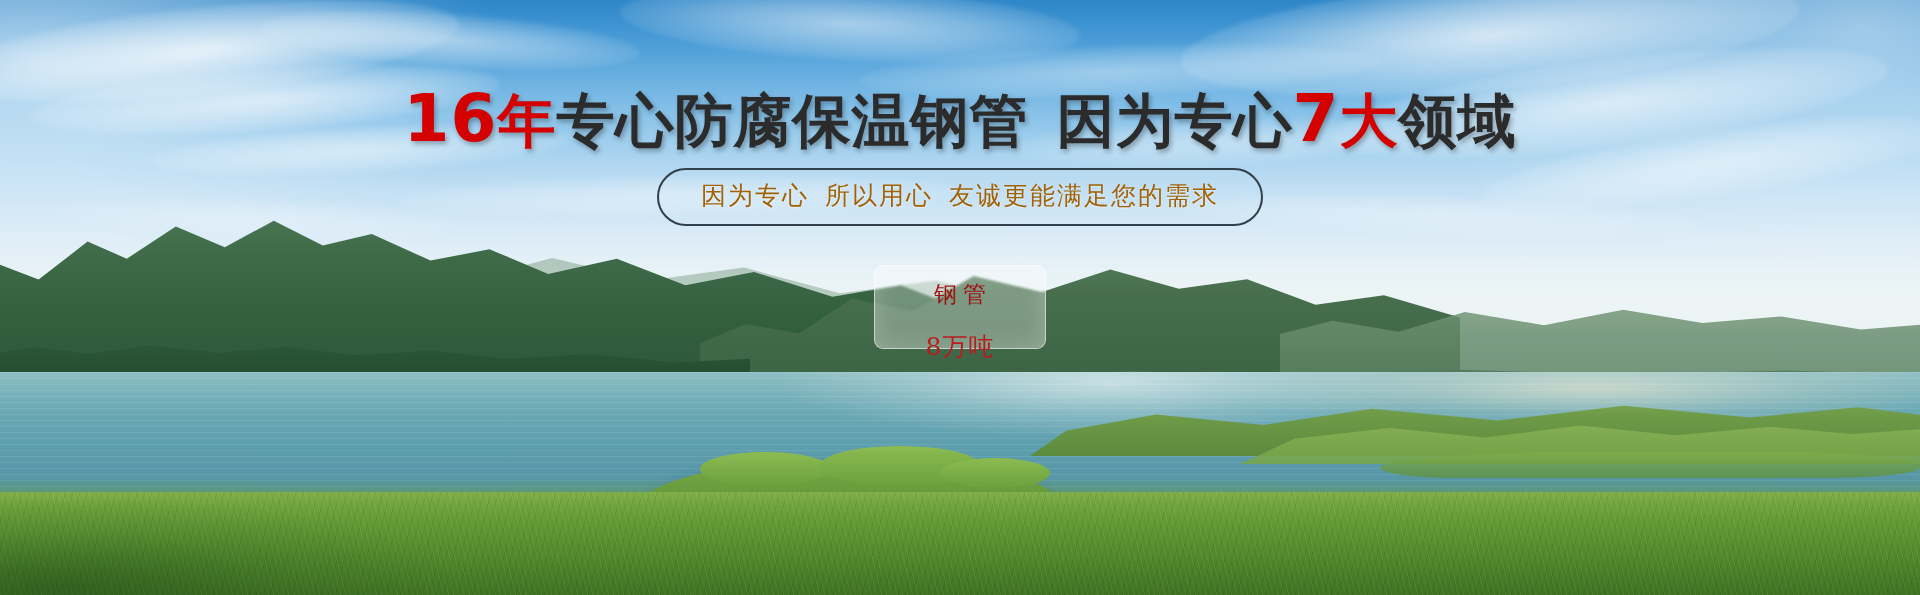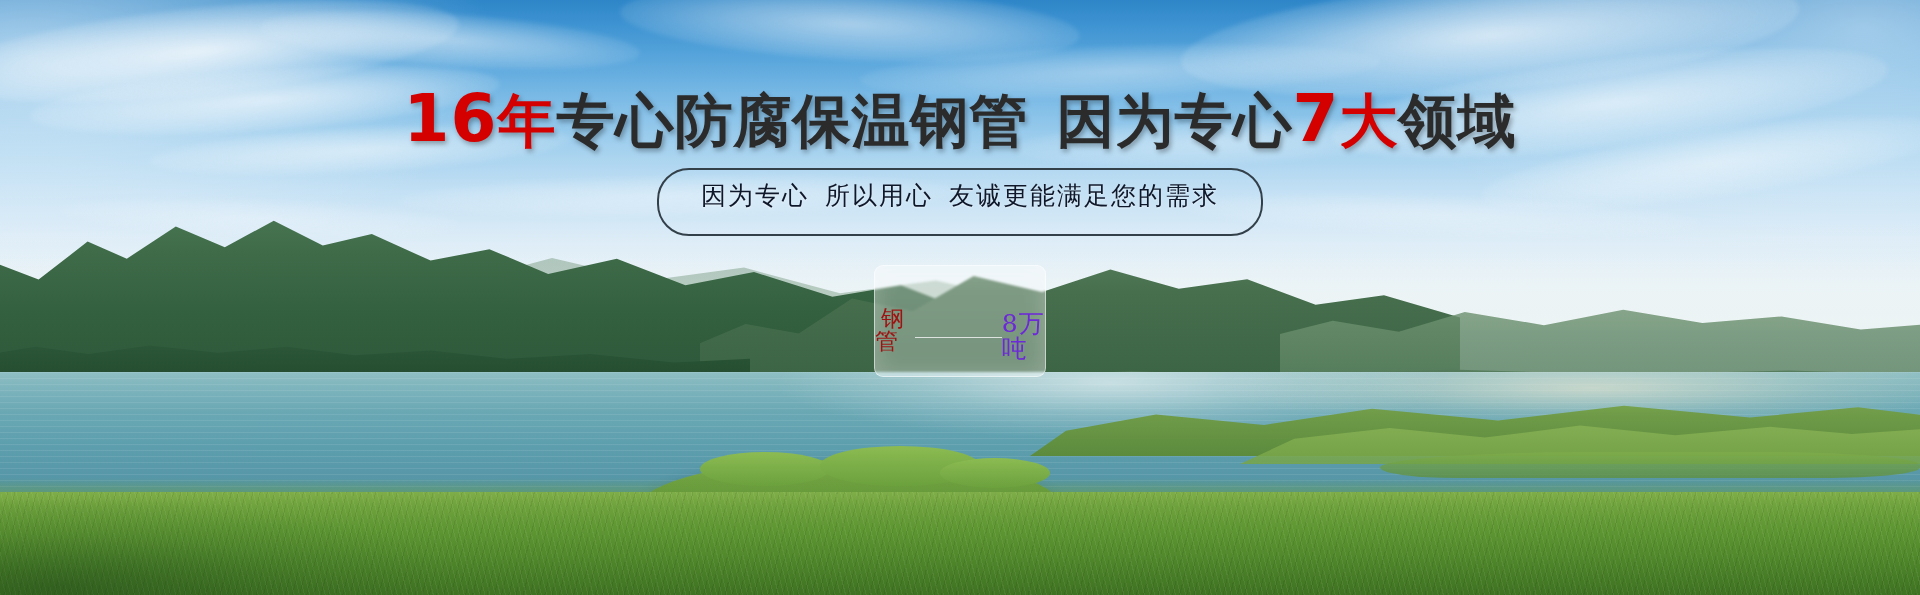--- a/index.html
+++ b/index.html
@@ -252,51 +252,51 @@
   }
   .headline .accent { color:#d40000; }
   .headline .num    { font-size:66px; }
   .headline .gap    { display:inline-block; width:28px; }
 
   .subtitle-wrap {
     position:absolute; top:168px; width:1920px; text-align:center;
   }
   .subtitle {
     display:inline-block;
-    padding:9px 42px 21px 42px;
+    padding:9px 42px 11px 42px;
     border:2px solid #33404a;
     border-radius:32px;
     font-size:25px;
     letter-spacing:2px;
-    color:#0f172a;
+    color:#a16207;
     line-height:1.35;
     white-space:nowrap;
     font-family:"DejaVu Sans","Liberation Sans",sans-serif;
     text-shadow:0 1px 2px rgba(255,255,255,0.55);
   }
   .subtitle .sp { display:inline-block; width:16px; }
 
   
   .cards {
     position:absolute;
     top:265px;
     left:0; width:1920px;
     display:flex;
     justify-content:center;
     gap:10px;
   }
   .card {
     width:172px;
-    height:112px;
+    height:84px;
     border-radius:9px;
     background:rgba(255,255,255,0.30);
     border:1px solid rgba(255,255,255,0.60);
     backdrop-filter:blur(1px);
     display:flex;
-    flex-direction:row;
+    flex-direction:column;
     align-items:center;
     justify-content:space-between;
     padding-top:17px;
     box-shadow:inset 0 0 24px rgba(255,255,255,0.22);
   }
   .card-title {
     font-size:23px;
     color:#9e1212;
     letter-spacing:6px;
     text-indent:6px;
@@ -305,21 +305,21 @@
   }
   .card-rule {
     width:138px;
     height:1px;
     background:rgba(255,255,255,0.75);
     margin:15px 0 0 0;
   }
   .card-value {
     margin-top:13px;
     font-size:25px;
-    color:#6d28d9;
+    color:#b91c1c;
     letter-spacing:1px;
     line-height:1;
     font-family:"DejaVu Serif","Liberation Serif",serif;
   }
   .card-value sup {
     font-size:15px;
     vertical-align:super;
     line-height:0;
   }
 </style>

